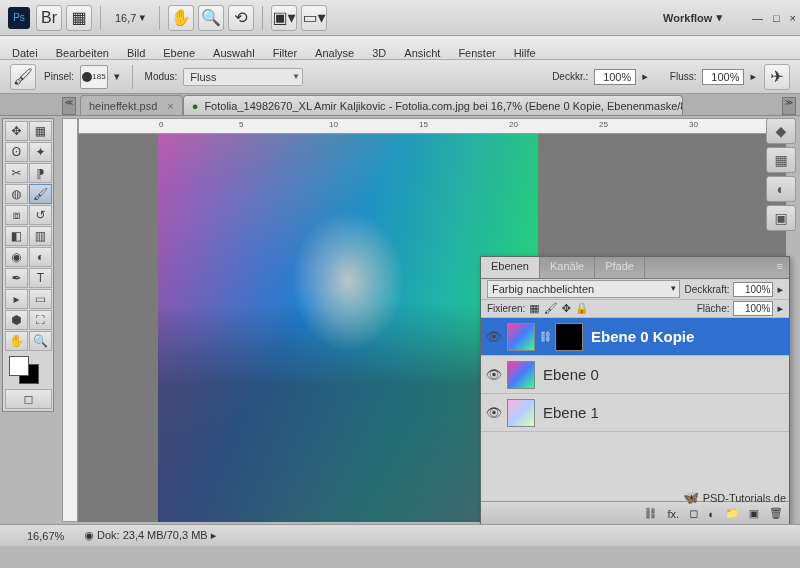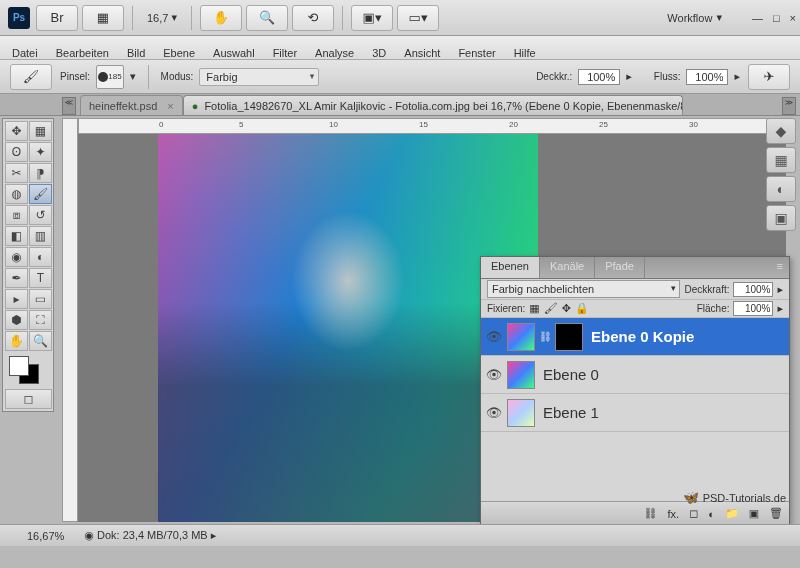--- a/index.html
+++ b/index.html
@@ -1,22 +1,22 @@
 <!DOCTYPE html>
 <html><head>
 <meta charset="utf-8">
 <style>
 *{margin:0;padding:0;box-sizing:border-box;font-family:Tahoma,Arial,sans-serif;font-size:11px;color:#333;user-select:none}
 body{width:800px;height:568px;background:#b8b8b8;overflow:hidden;position:relative}
 .topbar{height:36px;background:linear-gradient(#e5e5e5,#d0d0d0);display:flex;align-items:center;padding:0 4px;border-bottom:1px solid #999}
-.ps-icon{width:22px;height:22px;background:#0a1e3a;border-radius:3px;display:flex;align-items:center;justify-content:center;color:#5ba0d8;font-weight:bold;font-size:10px;margin:0 4px}
-.top-btn{width:42px;height:26px;background:linear-gradient(#f5f5f5,#ddd);border:1px solid #aaa;border-radius:3px;margin:8px 2px;display:flex;align-items:center;justify-content:center;font-size:13px}
+.ps-icon{width:22px;height:22px;background:#0a1e3a;border-radius:3px;display:flex;align-items:center;justify-content:center;color:#5ba0d8;font-weight:normal;font-size:10px;margin:0 4px}
+.top-btn{width:26px;height:26px;background:linear-gradient(#f5f5f5,#ddd);border:1px solid #aaa;border-radius:3px;margin:8px 2px;display:flex;align-items:center;justify-content:center;font-size:16px}
 .top-sep{width:1px;height:24px;background:#aaa;margin:0 6px}
 .zoom-txt{margin:0 8px;display:flex;align-items:center}
-.workflow-btn{margin-left:auto;padding:4px 10px;display:flex;align-items:center;gap:4px;font-weight:normal}
+.workflow-btn{margin-left:auto;padding:4px 10px;display:flex;align-items:center;gap:4px;font-weight:bold}
 .win-ctrls{display:flex;gap:10px;margin-left:20px;color:#666}
 .menubar{height:24px;background:linear-gradient(#ededed,#dcdcdc);display:flex;align-items:flex-end;padding:0 12px;gap:18px;border-bottom:1px solid #aaa}
 .menubar span{cursor:default}
 .optbar{height:34px;background:linear-gradient(#e5e5e5,#cecece);display:flex;align-items:center;padding:0 8px;border-bottom:1px solid #999;gap:6px}
 .opt-drop{background:#e8e8e8;border:1px solid #aaa;padding:2px 18px 2px 6px;border-radius:2px;position:relative}
 .opt-drop::after{content:"▾";position:absolute;right:4px;top:2px;font-size:9px;color:#555}
 .opt-field{background:#fff;border:1px solid #888;padding:1px 4px;width:42px;text-align:right}
 .brush-swatch{width:28px;height:24px;border:1px solid #999;border-radius:2px;display:flex;flex-direction:row;align-items:center;justify-content:center;background:#f0f0f0}
 .brush-dot{width:10px;height:10px;background:#333;border-radius:50%}
 .tabbar{height:22px;background:#b0b0b0;display:flex;align-items:flex-end;padding-left:62px;border-bottom:1px solid #888}
@@ -105,21 +105,21 @@
 <div class="optbar">
   <div class="top-btn">🖌</div>
   <span class="lp-lbl">Pinsel:</span>
   <div class="brush-swatch">
       <div class="brush-dot"></div>
       <span style="font-size:8px">185</span>
     </div>
   <span>▾</span>
   <div class="top-sep"></div>
   <span class="lp-lbl">Modus:</span>
-  <div class="opt-drop" style="width:120px">Farbig</div>
+  <div class="opt-drop" style="width:120px">Fluss</div>
   <div style="flex:1"></div>
   <span class="lp-lbl">Deckkr.:</span>
   <input class="opt-field" value="100%" style="">
   <span>▸</span>
   <span style="width:10px"></span>
   <span class="lp-lbl">Fluss:</span>
   <input class="opt-field" value="100%" style="">
   <span>▸</span>
   <div class="top-btn">✈</div>
 </div>

